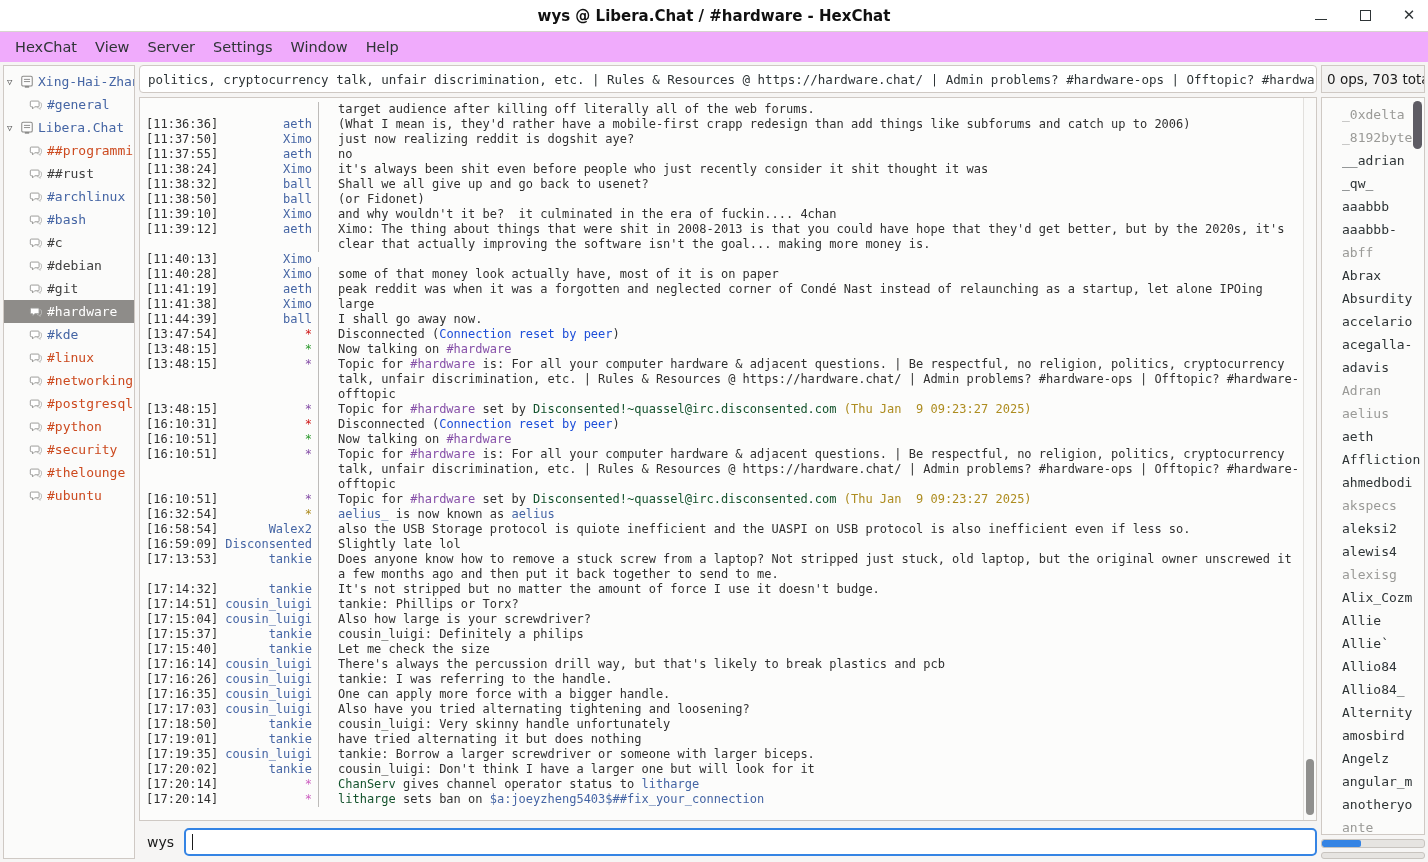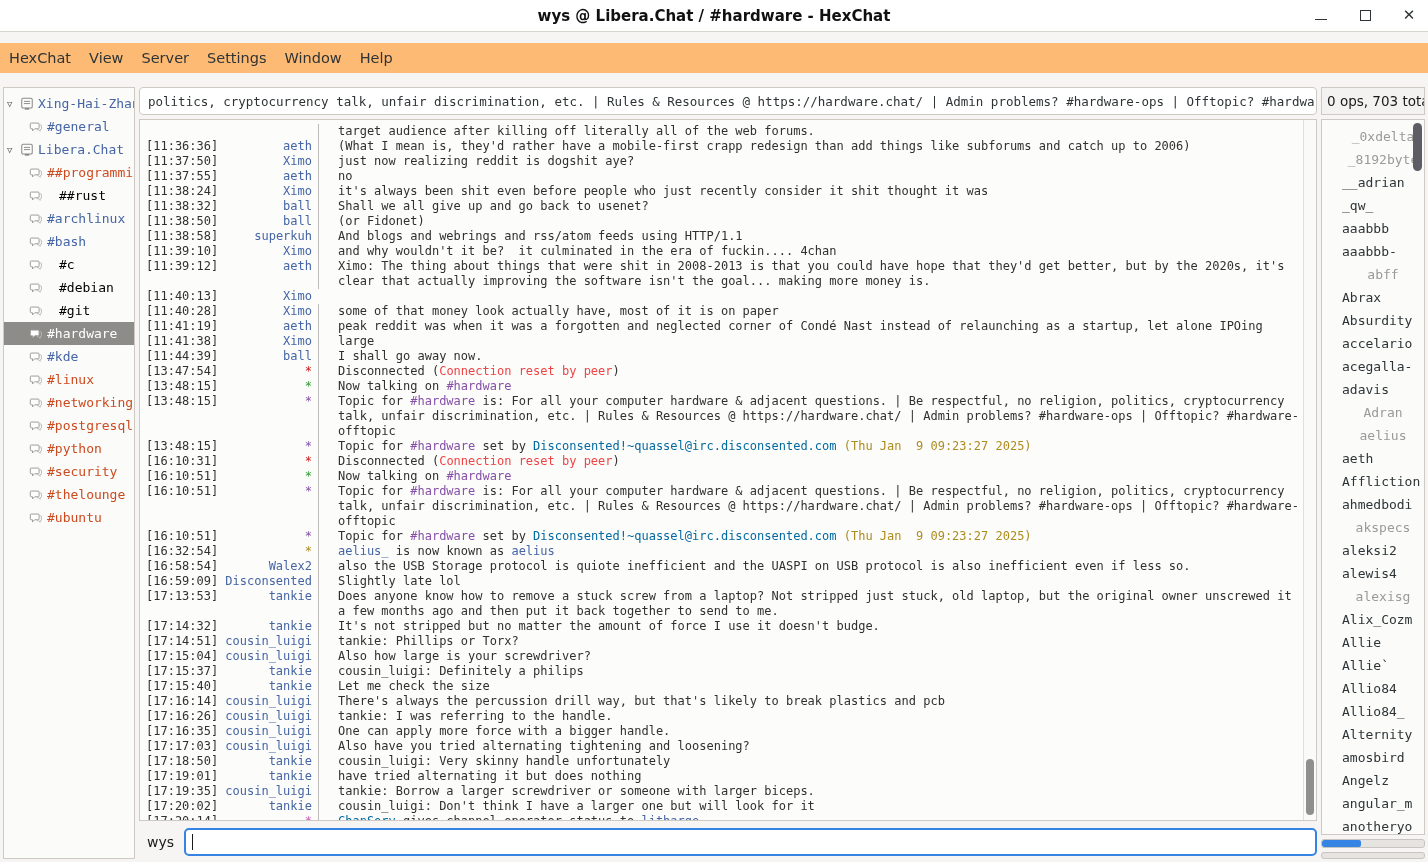--- a/index.html
+++ b/index.html
@@ -1,48 +1,48 @@
 <!DOCTYPE html>
 <html><head>
 <meta charset="utf-8">
 <style>
   * { margin:0; padding:0; box-sizing:border-box; }
   html,body { width:1428px; height:862px; overflow:hidden; }
   body { font-family:"DejaVu Sans","Liberation Sans",sans-serif; background:#f6f5f4; color:#2e3436; }
 
-  .window { width:1428px; height:862px; display:flex; flex-direction:column;gap:11px; }
+  .window { width:1428px; height:862px; display:flex; flex-direction:column; }
 
   
   .titlebar { height:32px; background:#ffffff; border-bottom:1px solid #d8d4cf; position:relative;
               display:flex; align-items:center; flex:0 0 auto; }
   .title { position:absolute; left:0; right:0; text-align:center; font-weight:bold; font-size:15px; color:#101010; }
   .win-controls { position:absolute; right:10px; display:flex; gap:26px; align-items:center; }
   .wc { width:18px; height:18px; display:flex; align-items:center; justify-content:center; }
   .glyph-min { width:12px; height:1px; border-bottom:1.6px solid #2e3436; margin-top:8px; }
   .glyph-max { width:11px; height:11px; border:1.6px solid #2e3436; }
   .glyph-close { font-size:15px; color:#2e3436; line-height:1; }
 
   
-  .menubar { height:30px; background:#fdba74; display:flex; align-items:center; 
+  .menubar { height:30px; background:#f0abfc; display:flex; align-items:center; padding-left:6px;
              font-size:14.5px; flex:0 0 auto; }
   .menu-item { padding:4px 9px; color:#2e3436; }
 
   
   .main { flex:1; display:flex; padding:3px; gap:4px; background:#f6f5f4; min-height:0; }
 
   
   .tree-pane { width:132px; flex:0 0 auto; background:#fbfbfa; border:1px solid #cfc9c4;
                overflow:hidden; padding-top:4px; font-family:"DejaVu Sans Mono",monospace; font-size:13px; }
   .tree-row { height:23px; display:flex; align-items:center; white-space:nowrap; overflow:hidden; }
   .tree-row.server { padding-left:3px; }
   .tree-row.channel { padding-left:25px; }
   .expander { width:13px; font-size:9px; color:#555; flex:0 0 auto; }
   .tree-icon { flex:0 0 auto; margin-right:4px; }
   .tree-label { overflow:hidden; white-space:nowrap; }
-  .st-normal  .tree-label { color:#000000;margin-left:12px; }
+  .st-normal  .tree-label { color:#404040; }
   .st-activity .tree-label { color:#4565a4; }
   .st-highlight .tree-label { color:#cc4a1f; }
   .tree-row.st-selected { background:#8e8c89; }
   .st-selected .tree-label { color:#ffffff; }
 
   .center { flex:1; display:flex; flex-direction:column; gap:4px; min-width:0; }
 
   
   .topic-entry { height:28px; background:#ffffff; border:1px solid #cfc9c4; border-radius:4px;
                  display:flex; align-items:center; padding:0 8px; overflow:hidden;
@@ -54,41 +54,41 @@
                 font-size:12px; line-height:15px; color:#303030; }
   .chat-line { display:flex; align-items:flex-start; }
   .ts { width:80px; flex:0 0 auto; padding-left:6px; white-space:pre; }
   .cnick { width:98px; flex:0 0 auto; text-align:right; padding-right:6px; white-space:pre;
            overflow:hidden; color:#4565a4; }
   .cnick.star-red { color:#cf1919; } .cnick.star-green { color:#2e9b2e; }
   .cnick.star-purple { color:#8650a8; } .cnick.star-olive { color:#ad8c1f; }
   .cnick.star-magenta { color:#cc5fc0; }
   .msg { flex:1; border-left:1px solid #bdbbb9; padding-left:19px; padding-right:4px;
          white-space:pre-wrap; word-wrap:break-word; min-width:0; }
-  .seg-red { color:#ef4444;margin-top:29px; } .seg-purple { color:#8650a8; } .seg-teal { color:#0369a1; }
+  .seg-red { color:#1d4ed8;margin-top:29px; } .seg-purple { color:#8650a8; } .seg-teal { color:#14532d; }
   .seg-olive { color:#ad8c1f; } .seg-blue { color:#4565a4;text-align:center; }
 
   .chat-scroll { width:13px; flex:0 0 auto; background:#fafaf9; border-left:1px solid #e2e0dd; position:relative; }
   .chat-thumb { position:absolute; right:2px; bottom:5px; width:8px; height:56px; background:#8f8f8d; border-radius:4px; }
 
   
   .input-row { height:34px; display:flex; align-items:center; gap:10px; padding-left:8px; flex:0 0 auto; }
   .nick-label { font-size:14px; color:#1a1a1a; }
   .input-entry { flex:1; height:28px; background:#ffffff; border:2px solid #3584e4; border-radius:5px;
                  display:flex; align-items:center; padding-left:6px; }
   .caret { width:1px; height:16px; background:#1a1a1a; display:inline-block; }
 
   
   .right { width:104px; flex:0 0 auto; display:flex; flex-direction:column; gap:4px; min-height:0; }
   .userhead { height:28px; background:#f3f2f1; border:1px solid #cfc9c4; display:flex; align-items:center;
               padding-left:5px; font-size:13.5px; white-space:nowrap; overflow:hidden; flex:0 0 auto; color:#1a1a1a; }
   .user-pane { flex:1; background:#fbfbfa; border:1px solid #cfc9c4; overflow:hidden; position:relative;
                padding:5px 0 0 20px; font-family:"DejaVu Sans Mono",monospace; font-size:13px; min-height:0; }
   .user { height:23px; line-height:23px; white-space:nowrap; overflow:hidden; color:#2e3436; }
-  .user.away { color:#9a9a97;text-align:center; }
+  .user.away { color:#9a9a97; }
   .user-scroll-thumb { position:absolute; top:3px; right:2px; width:9px; height:48px; background:#5e5c64; border-radius:4.5px; }
   .meter { height:9px; background:#e6e4e1; border:1px solid #c8c4bf; border-radius:3px; flex:0 0 auto; overflow:hidden; }
   .meter .fill { height:100%; width:38%; background:#3584e4; border-radius:2px; }
   .meter.throttle { height:7px; }
 </style>
 </head>
 <body>
 
 <div class="window">
 
@@ -293,25 +293,20 @@
             </div>
             <div class="chat-line">
               <span class="ts">[11:38:32]</span>
               <span class="cnick">ball</span>
               <div class="msg"><span>Shall we all give up and go back to usenet?</span></div>
             </div>
             <div class="chat-line">
               <span class="ts">[11:38:50]</span>
               <span class="cnick">ball</span>
               <div class="msg"><span>(or Fidonet)</span></div>
-            </div>
-            <div class="chat-line">
-              <span class="ts">[11:38:58]</span>
-              <span class="cnick">superkuh</span>
-              <div class="msg"><span>And blogs and webrings and rss/atom feeds using HTTP/1.1</span></div>
             </div>
             <div class="chat-line">
               <span class="ts">[11:39:10]</span>
               <span class="cnick">Ximo</span>
               <div class="msg"><span>and why wouldn't it be?  it culminated in the era of fuckin.... 4chan</span></div>
             </div>
             <div class="chat-line">
               <span class="ts">[11:39:12]</span>
               <span class="cnick">aeth</span>
               <div class="msg"><span>Ximo: The thing about things that were shit in 2008-2013 is that you could have hope that they'd get better, but by the 2020s, it's clear that actually improving the software isn't the goal... making more money is.</span></div>

